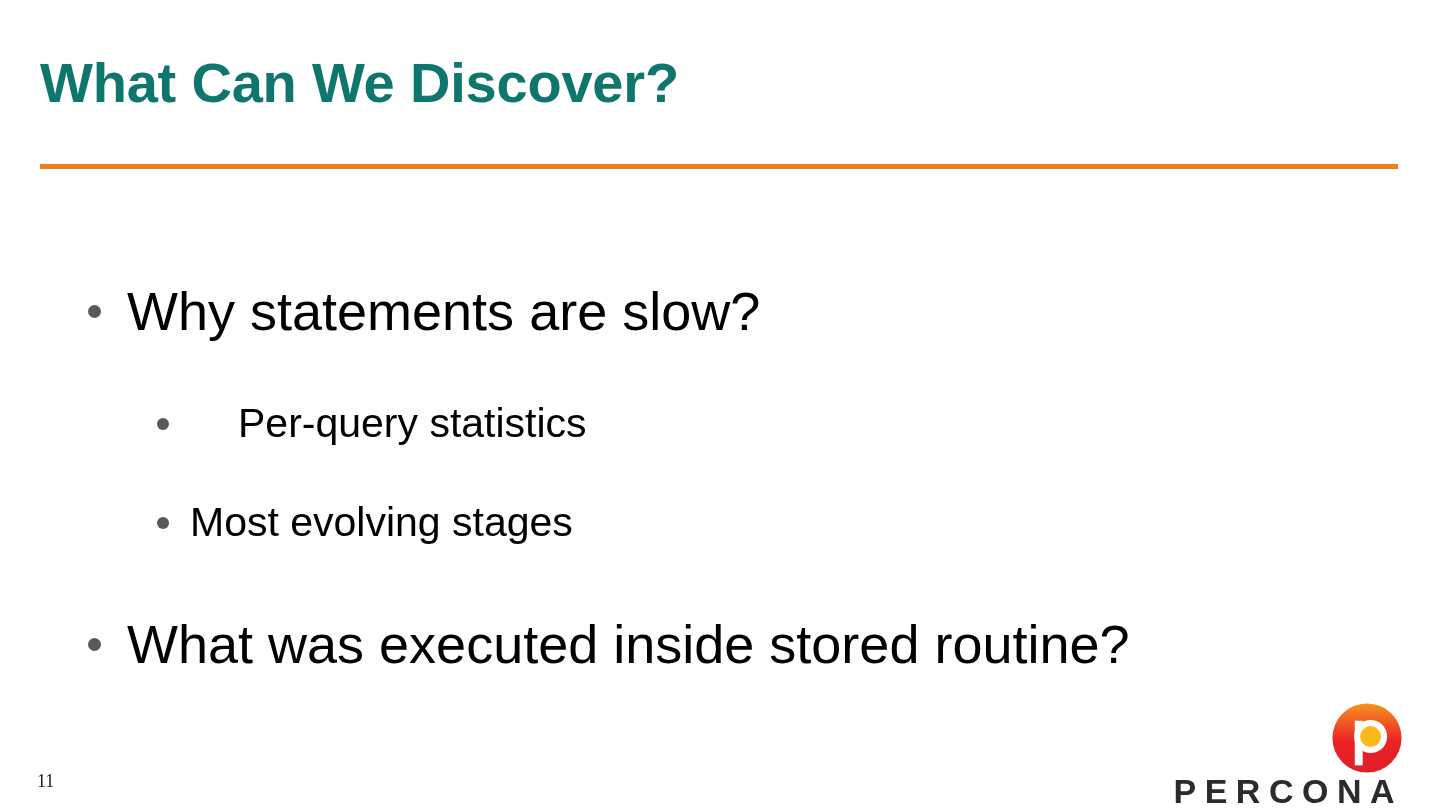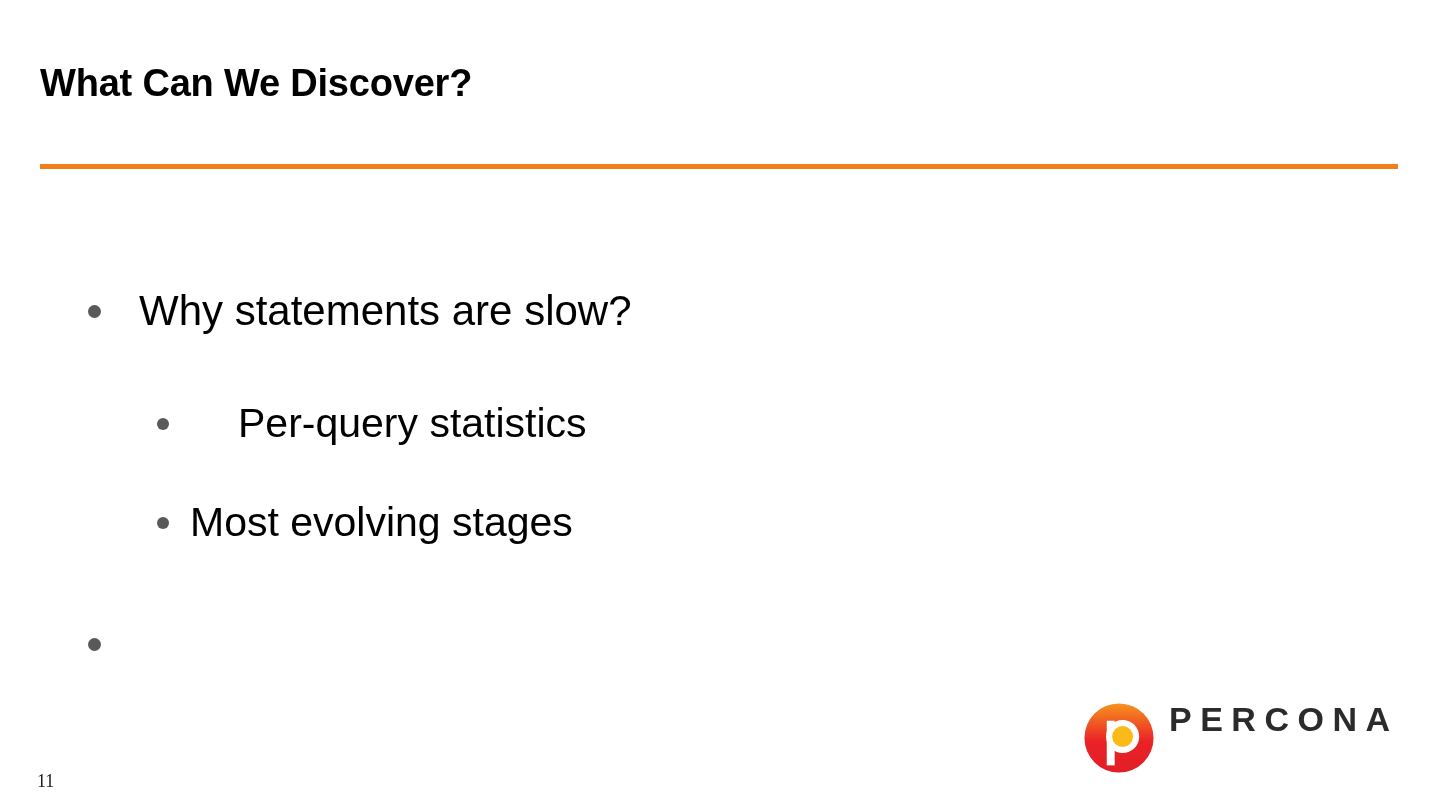--- a/index.html
+++ b/index.html
@@ -21,24 +21,24 @@
   }
 
   
   #slide-title {
     position: absolute;
     left: 40px;
     top: 52px;
     width: 1360px;
     font-family: "Liberation Sans", "DejaVu Sans", sans-serif;
     font-weight: 700;
-    font-size: 38px;
+    font-size: 56px;
     line-height: 62px;
     letter-spacing: -0.2px;
-    color: #000000;
+    color: #0f766e;
     white-space: nowrap;
   }
 
   
   #title-rule {
     position: absolute;
     left: 40px;
     top: 164px;
     width: 1358px;
     height: 5px;
@@ -76,23 +76,22 @@
   .lvl1 {
     margin-left: 0;
   }
   .lvl1 .bullet-dot {
     width: 13px;
     height: 13px;
     margin-top: 23px;
     margin-right: 26px;
   }
   .lvl1 .bullet-text {
-    font-size: 42px;
+    font-size: 54px;
     line-height: 58px;
-    margin-left: 12px;
   }
 
   
   .lvl2 {
     margin-left: 69px;
   }
   .lvl2 .bullet-dot {
     width: 12px;
     height: 12px;
     margin-top: 21px;
@@ -121,21 +120,22 @@
   }
 
   
   #percona-logo {
     position: absolute;
     left: 1083px;
     top: 702px;
     width: 320px;
     height: 78px;
     display: flex;
-    align-items: flex-start;
+    align-items: flex-end;
+    flex-direction: column;
   }
   #percona-mark {
     flex: 0 0 auto;
     width: 72px;
     height: 72px;
     display: block;
   }
   #percona-wordmark {
     flex: 0 0 auto;
     margin-left: 14px;
@@ -169,20 +169,21 @@
       <span class="bullet-text">Per-query statistics</span>
     </div>
 
     <div class="bullet-row lvl2" id="row-3">
       <span class="bullet-dot"></span>
       <span class="bullet-text">Most evolving stages</span>
     </div>
 
     <div class="bullet-row lvl1" id="row-4">
       <span class="bullet-dot"></span>
+      <span class="bullet-text">What was executed inside stored routine?</span>
     </div>
 
   </div>
 
   <div id="page-number">11</div>
 
   <div id="percona-logo">
 
     <svg id="percona-mark" viewBox="0 0 100 100" xmlns="http://www.w3.org/2000/svg">
       <defs>

